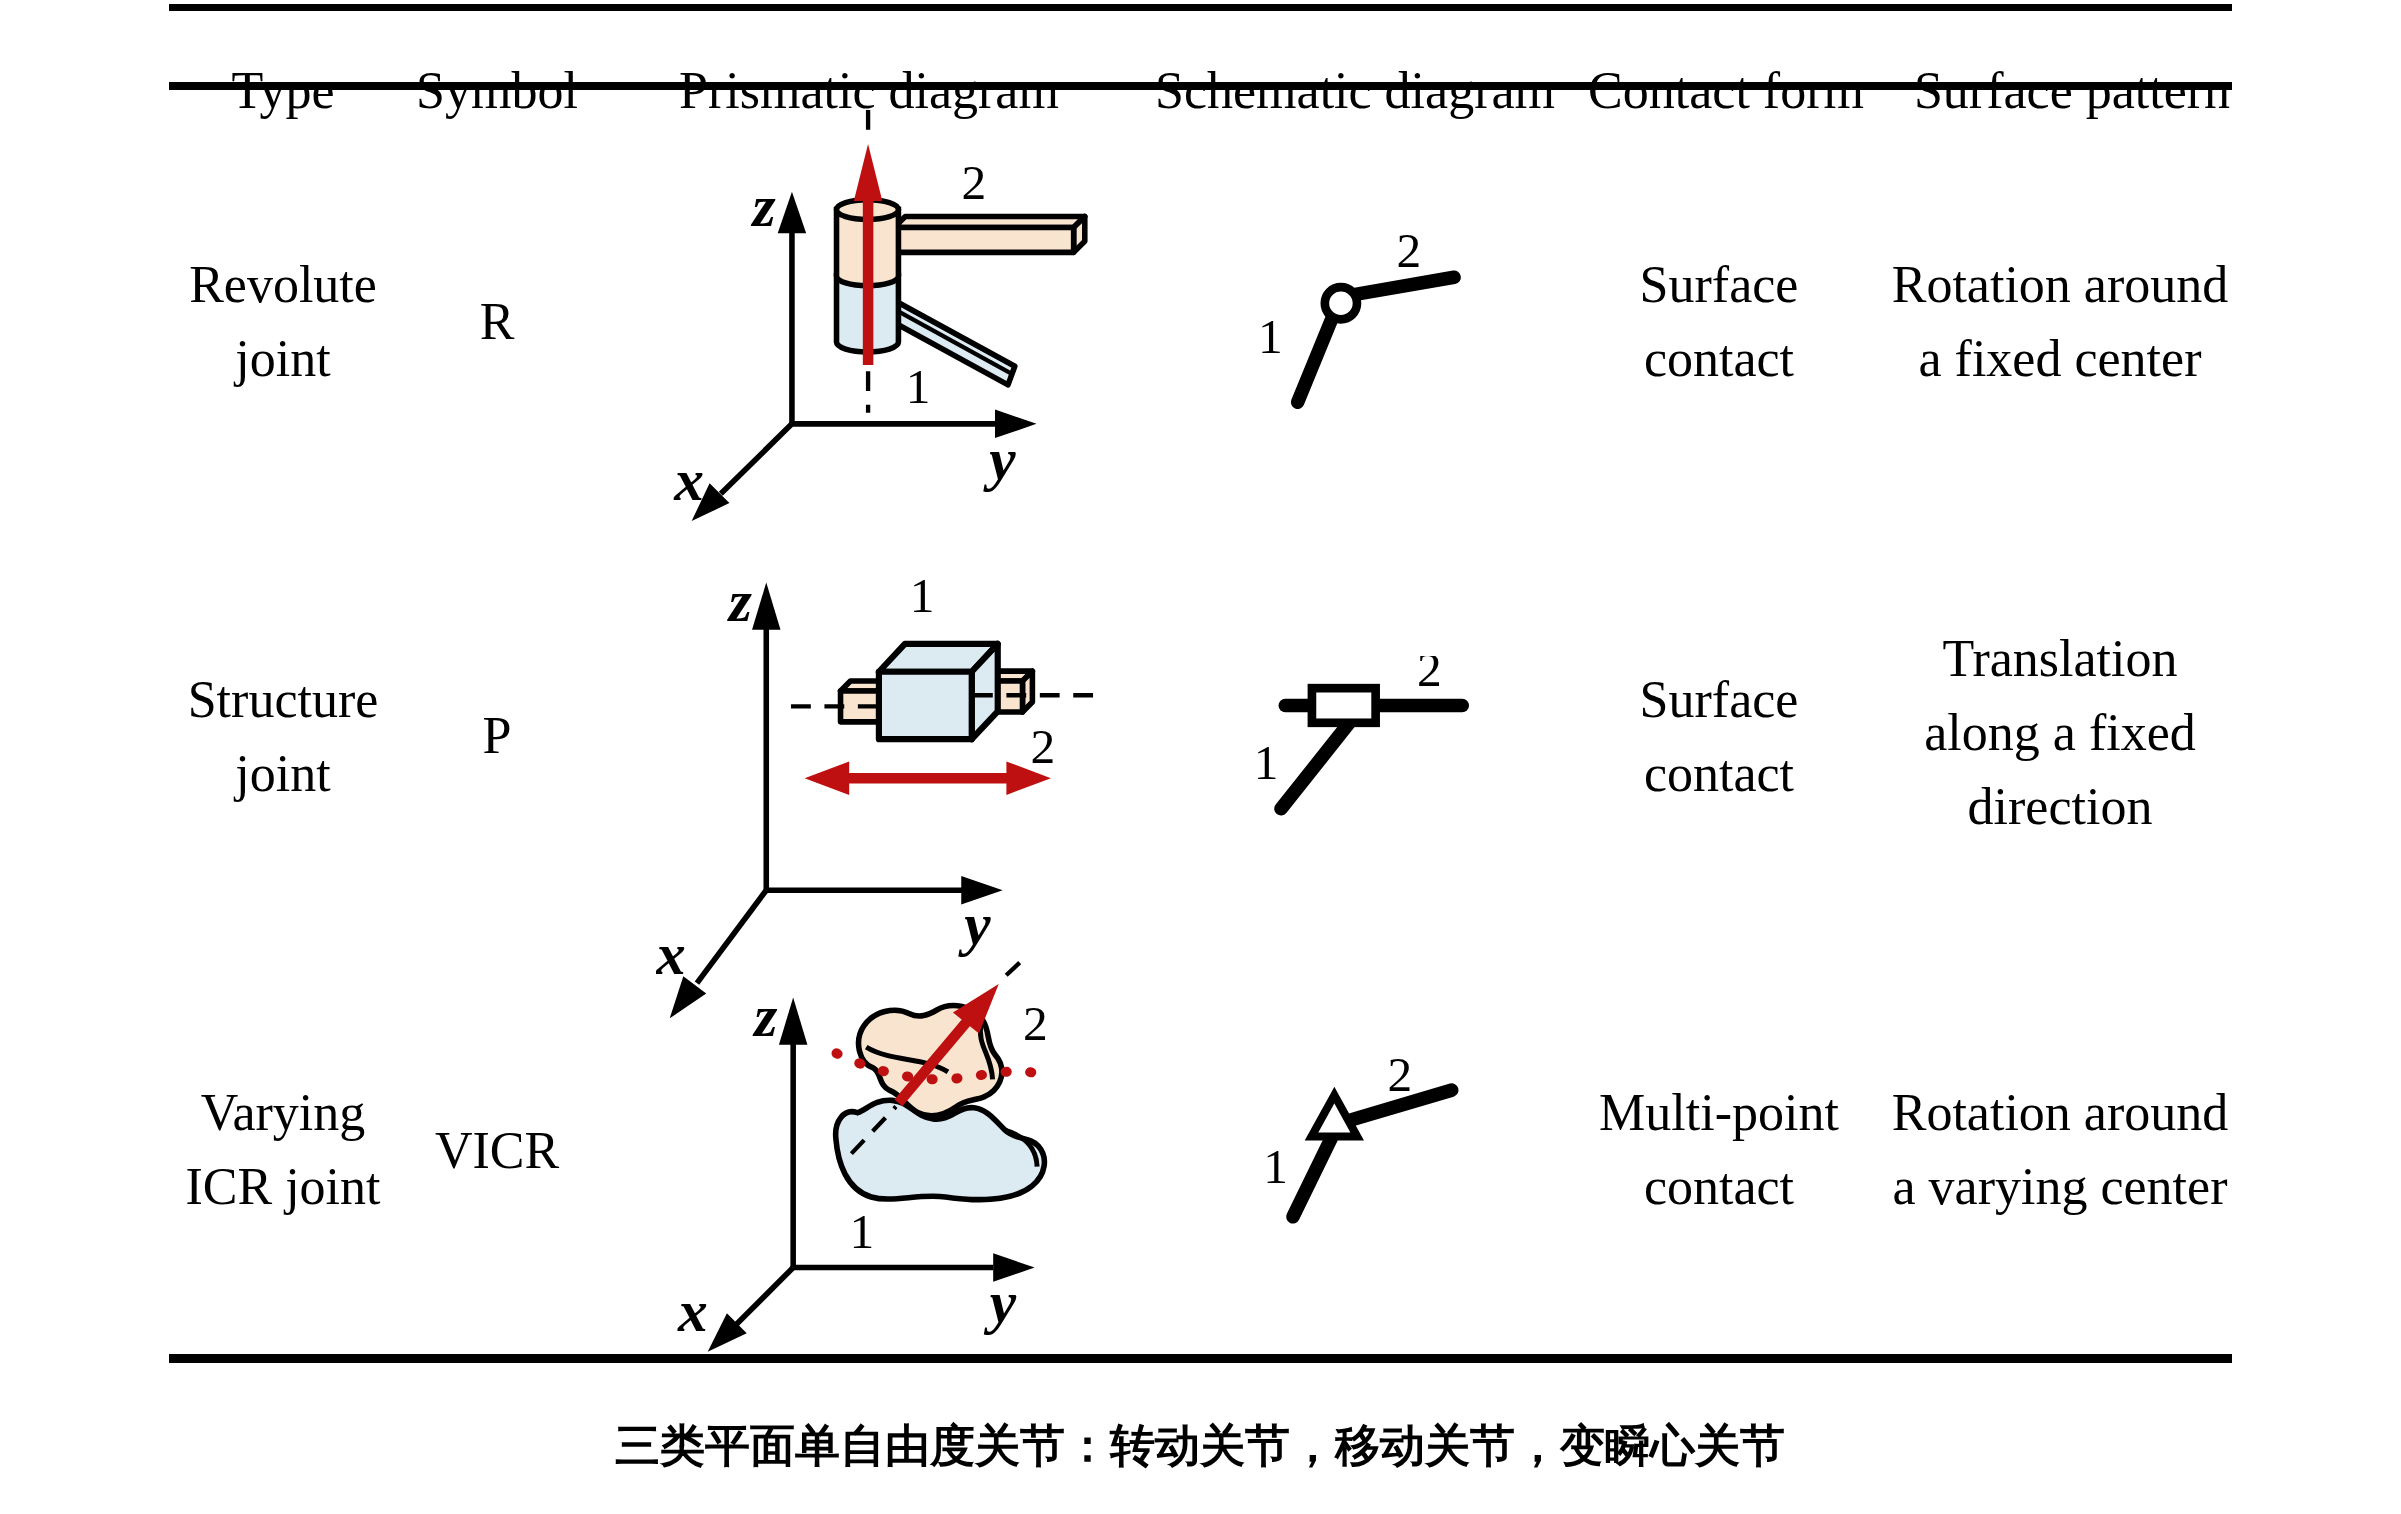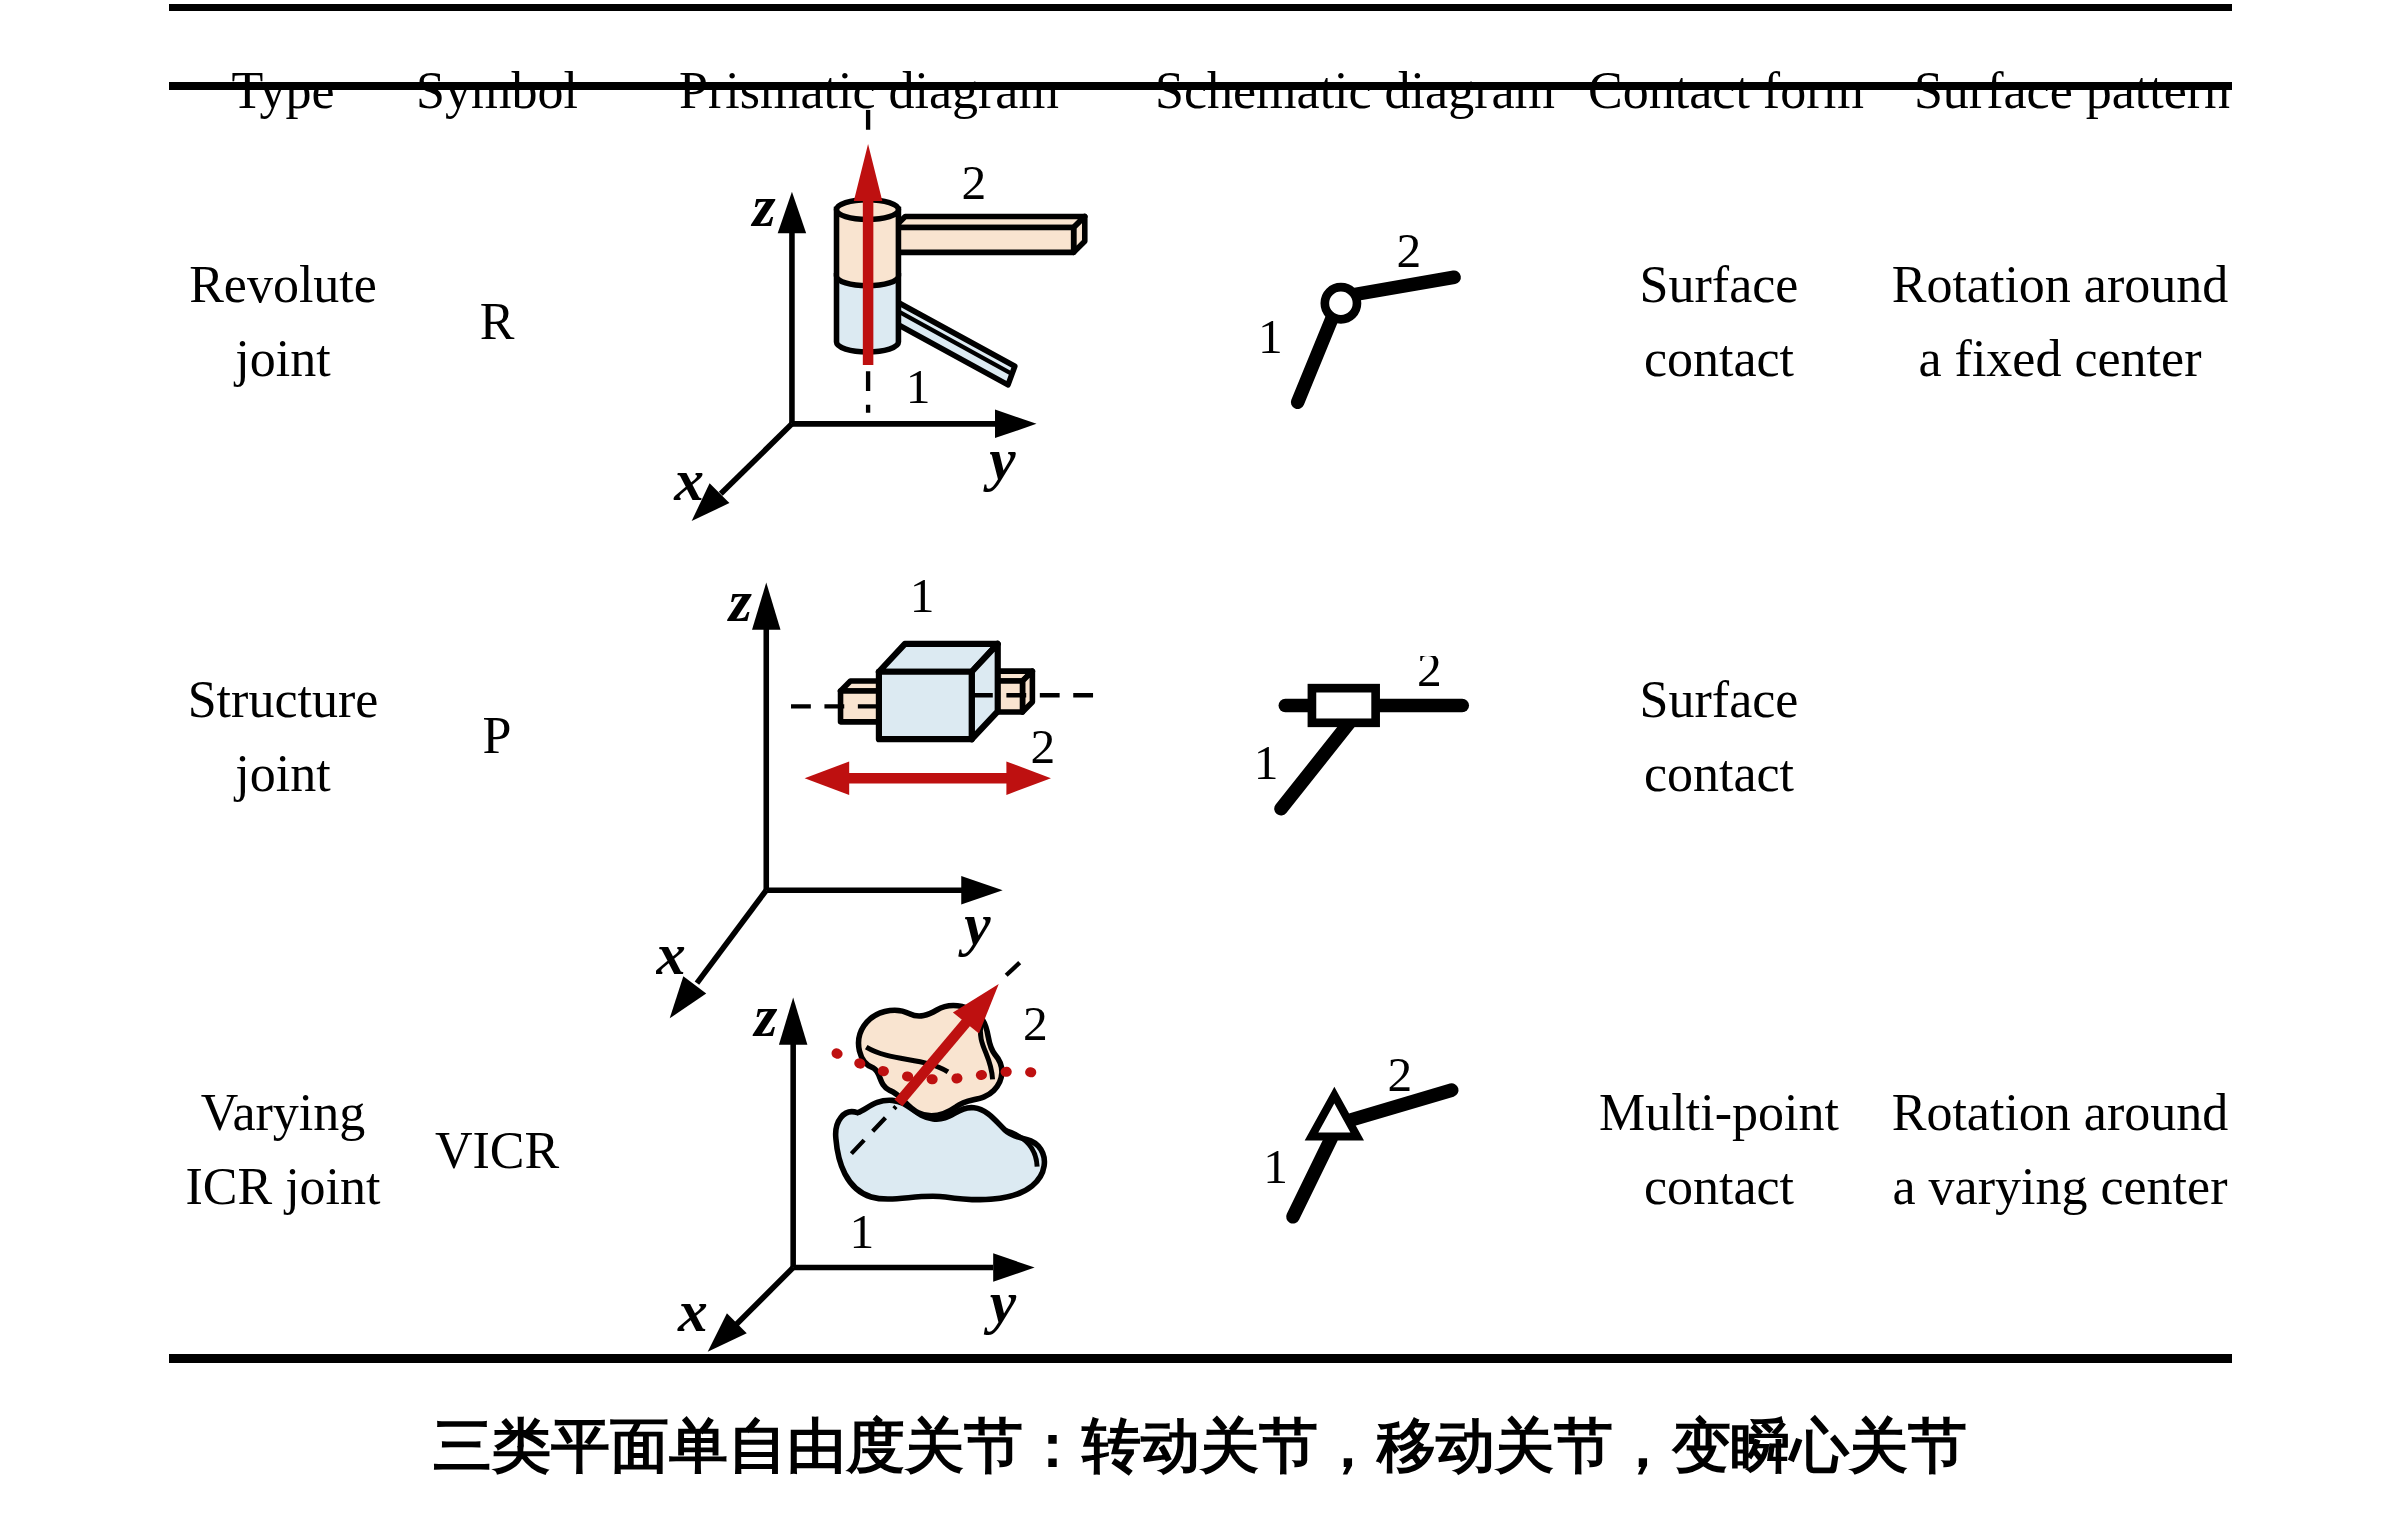--- a/index.html
+++ b/index.html
@@ -34,21 +34,21 @@
     font-size:52px;line-height:74px;white-space:nowrap;
   }
   .cell div{height:74px;}
   .diagram{position:absolute;}
   .num{font-family:"Liberation Serif","DejaVu Serif",serif;font-size:80px;fill:var(--ink);}
   .axis-label{font-family:"Liberation Serif","DejaVu Serif",serif;font-size:96px;font-style:italic;font-weight:bold;fill:var(--ink);}
   .caption{
     position:absolute;left:1200px;top:1409px;
     transform:translateX(-50%);
     font-family:"DejaVu Sans","Liberation Sans",sans-serif;
-    font-weight:bold;font-size:59px;line-height:74px;white-space:nowrap;
+    font-weight:bold;font-size:45px;line-height:74px;white-space:nowrap;
   }
 </style>
 </head>
 <body>
 
 <div id="figure">
 
   <div class="rule top"></div>
   <div class="rule mid"></div>
   <div class="rule bottom"></div>
@@ -174,20 +174,25 @@
     <line x1="47" y1="80" x2="333" y2="80" stroke="var(--ink)" stroke-width="22" stroke-linecap="round"></line>
     <line x1="40" y1="247" x2="152" y2="106" stroke="var(--ink)" stroke-width="22" stroke-linecap="round"></line>
     <rect x="90" y="52" width="103" height="56" fill="var(--bg)" stroke="var(--ink)" stroke-width="14"></rect>
     <text class="num" x="280" y="49" text-anchor="middle">2</text>
     <text class="num" x="16" y="199" text-anchor="middle">1</text>
   </svg>
 
   <div class="cell" style="left:1719px;top:663px">
     <div>Surface</div>
     <div>contact</div>
+  </div>
+  <div class="cell" style="left:2060px;top:622px">
+    <div>Translation</div>
+    <div>along a fixed</div>
+    <div>direction</div>
   </div>
 
   <div class="cell" style="left:283px;top:1076px">
     <div>Varying</div>
     <div>ICR joint</div>
   </div>
   <div class="cell" style="left:497px;top:1114px">
     <div>VICR</div>
   </div>
 

